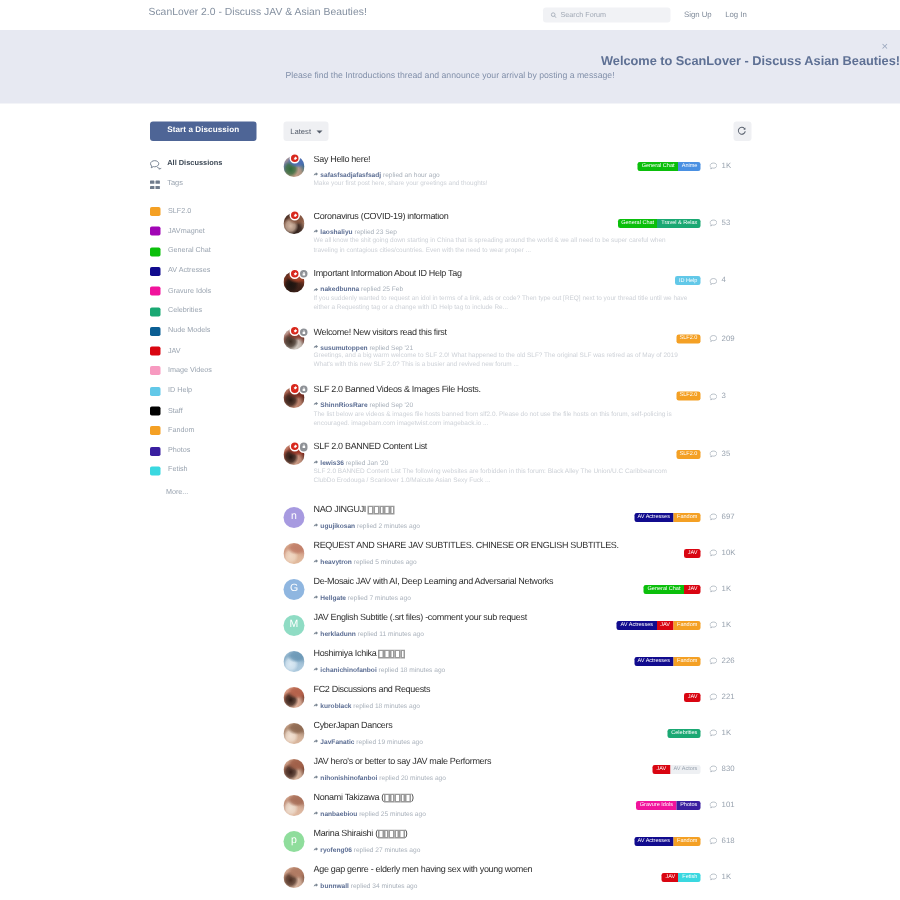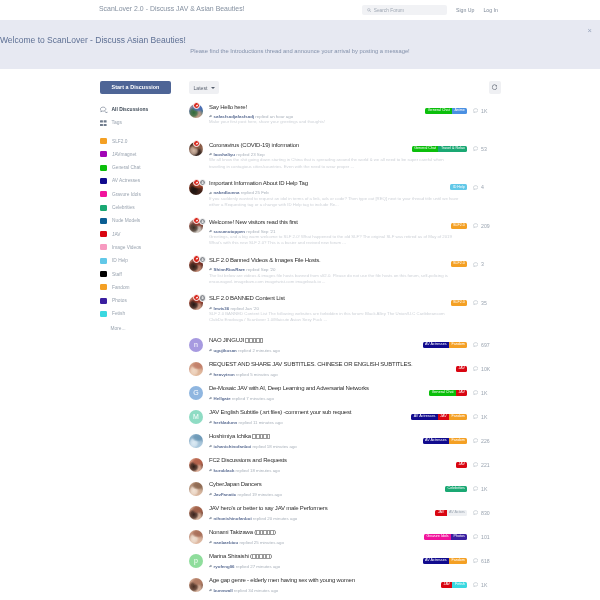--- a/index.html
+++ b/index.html
@@ -14,22 +14,22 @@
           font-size:6.9px;color:#8490a0;font-weight:400;letter-spacing:.02px;}
   .header-right{position:absolute;left:362px;top:5px;display:flex;align-items:center;}
   .search-box{width:85px;height:10px;background:#f1f2f5;border-radius:2px;
           display:flex;align-items:center;padding-left:4.5px;box-sizing:border-box;}
   .search-icon{width:4.4px;height:4.4px;flex:0 0 auto;margin-right:2.8px;color:#a0a8b4;}
   .search-ph{font-size:4.8px;color:#a0a8b4;}
   .hdr-link{font-size:5.2px;color:#7e8998;margin-left:9px;white-space:nowrap;}
 
   
   .hero{height:49px;background:#e7e9f2;position:relative;}
-  .hero-title{font-size:8.5px;color:#5e7094;font-weight:400;
-        position:absolute;top:15.5px;left:0;right:0;text-align:left;line-height:9px;}
+  .hero-title{font-size:8.5px;color:#5e7094;font-weight:700;
+        position:absolute;top:15.5px;left:0;right:0;text-align:right;line-height:9px;}
   .hero-sub{font-size:5.8px;color:#8290aa;position:absolute;top:28.4px;left:0;right:0;
         text-align:center;line-height:7px;}
   .hero-close{position:absolute;right:8px;top:7px;font-size:7.5px;color:#99a6bd;
         line-height:1;cursor:pointer;}
 
   
   .page{position:absolute;left:0;top:0;width:600px;}
   .sidebar{position:absolute;left:100px;top:81px;width:75px;}
   .content{position:absolute;left:189px;top:81px;width:301px;}
 

